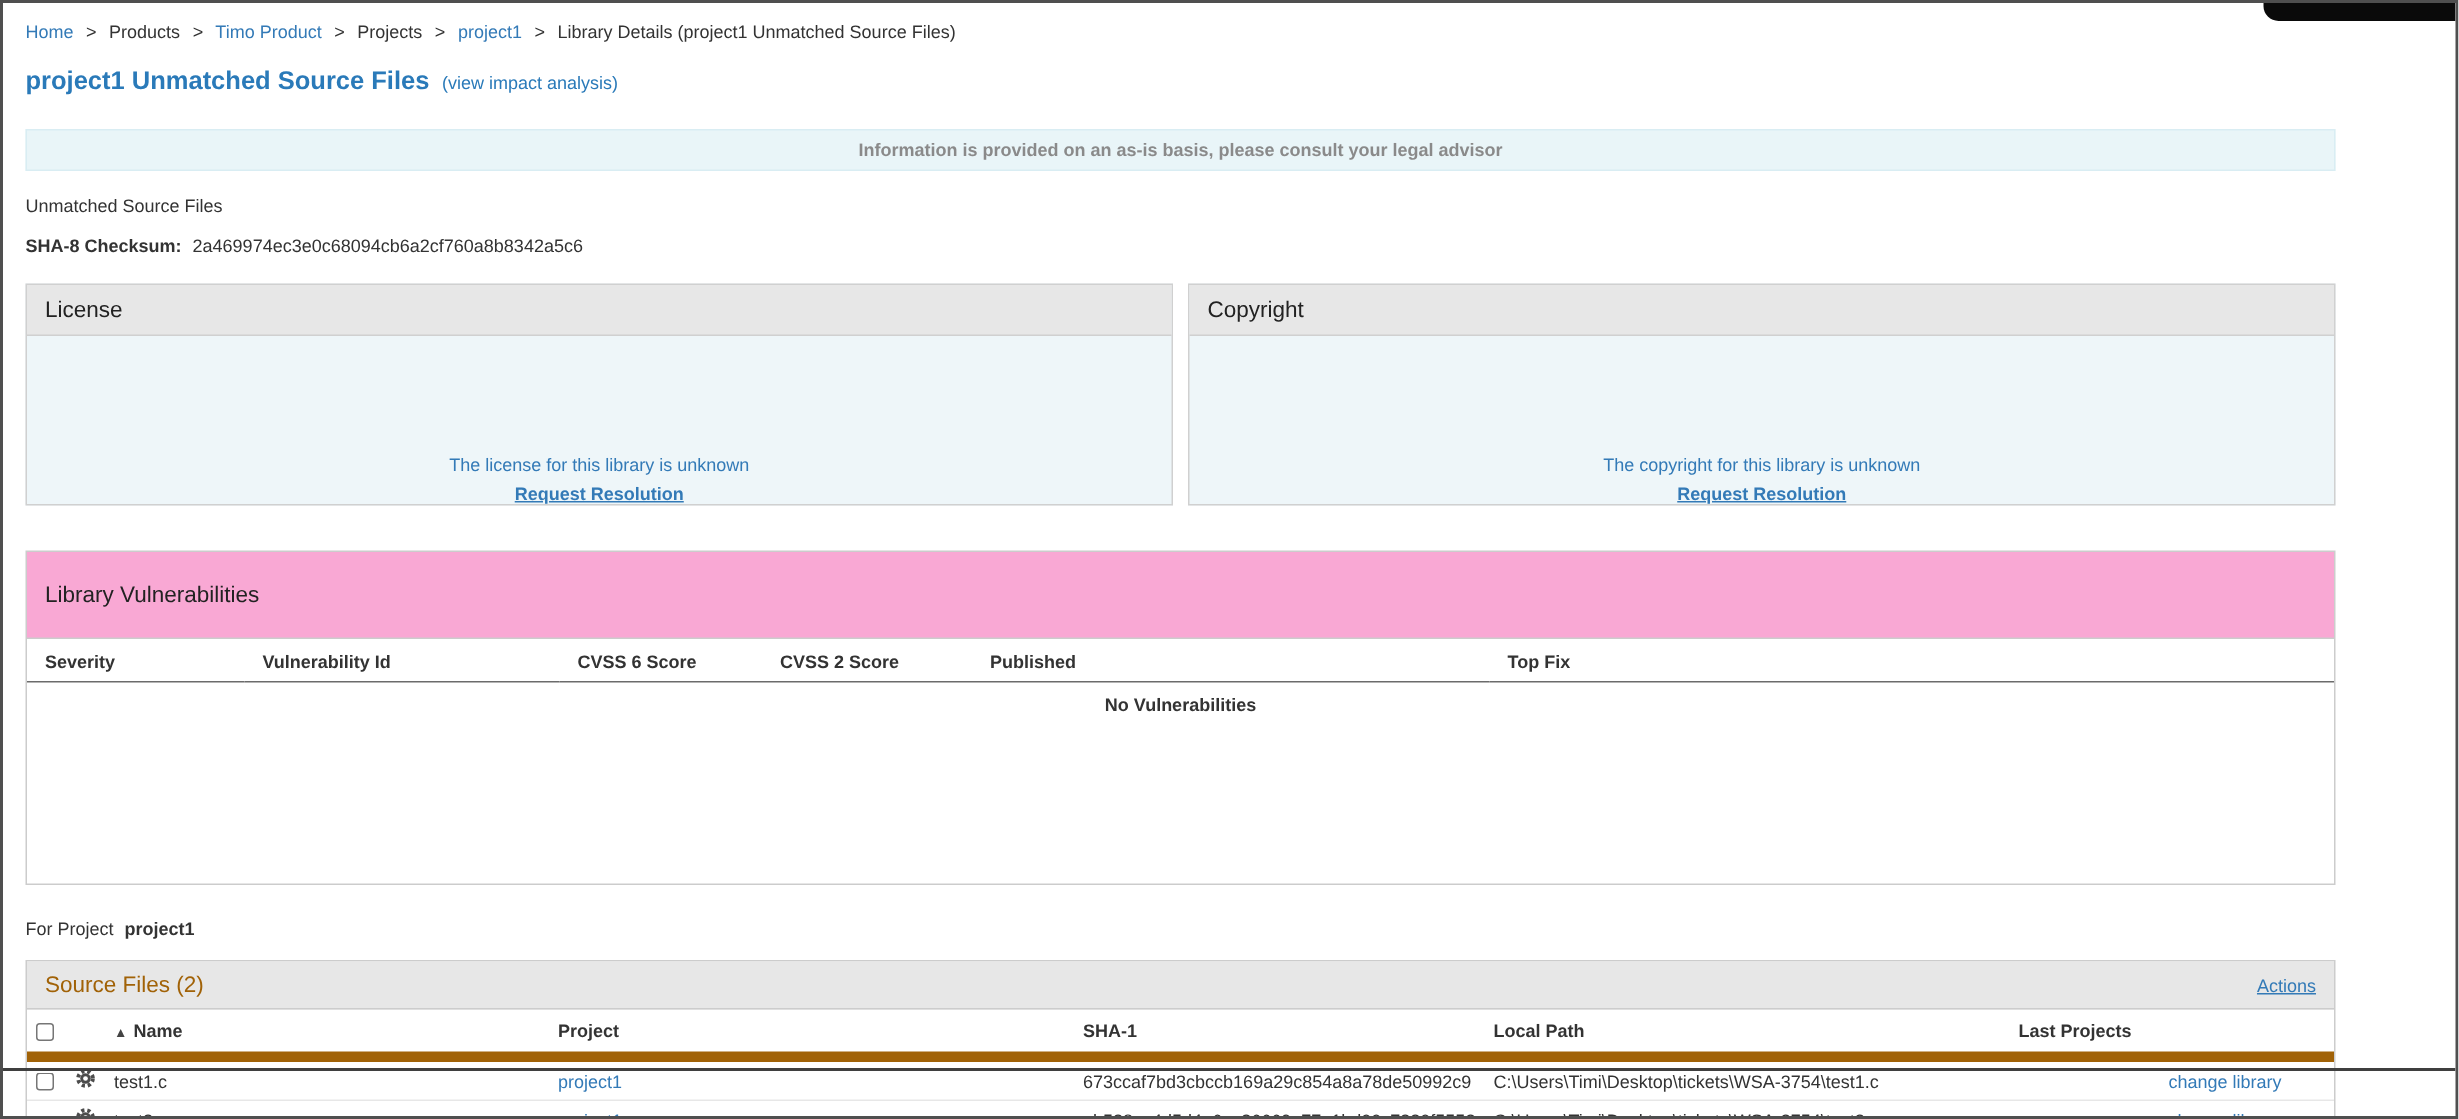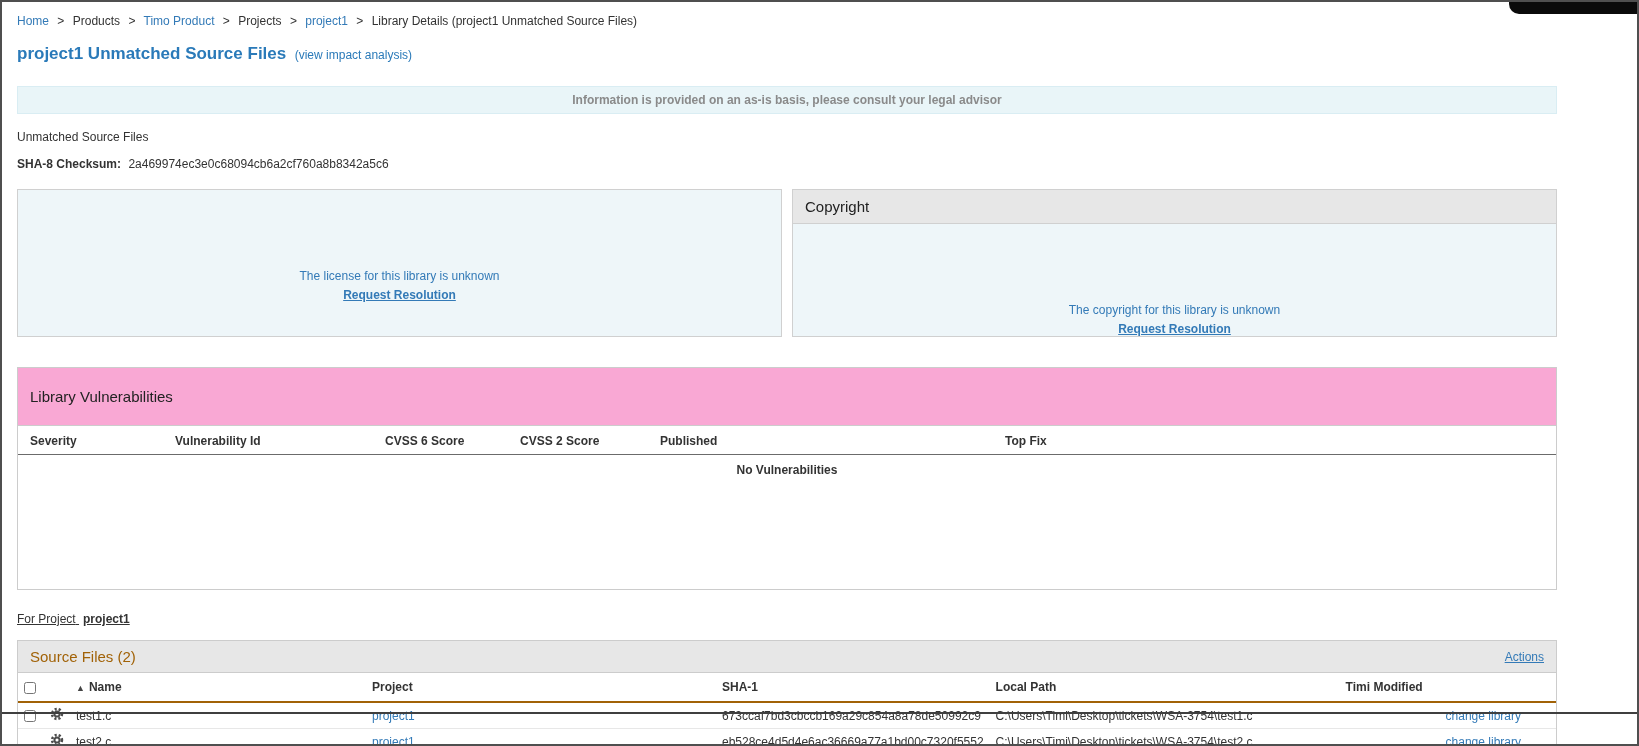--- a/index.html
+++ b/index.html
@@ -56,34 +56,34 @@
 
   .vuln-panel { margin:30px 80px 0 15px; border:1px solid #ccc; background:#fff; }
   .vuln-header { background:#f9a8d4; border-bottom:1px solid #ccc; padding:20px 12px; font-size:15px; color:#222; }
   table { width:100%; border-collapse:collapse; font-size:12px; }
   .vuln-table th {
     text-align:left; font-weight:bold; color:#333;
     padding:8px 12px 6px 12px; border-bottom:1px solid #6b6b6b;
   }
   .vuln-empty { text-align:center; font-weight:bold; padding:8px 0 112px 0; }
 
-  .for-project { margin:22px 15px 0 15px; font-size:12px;text-decoration:underline; }
+  .for-project { margin:22px 15px 0 15px; font-size:12px; }
   .for-project-name { font-weight:bold; margin-left:4px; }
 
   .sf-panel { margin:14px 80px 0 15px; border:1px solid #ccc; background:#fff; }
   .sf-header {
     background:#e7e7e7; border-bottom:1px solid #ccc;
     display:flex; justify-content:space-between; align-items:center;
     padding:7px 12px;
   }
   .sf-title { font-size:15px; color:#a16207; }
   .sf-actions { font-size:12px; color:#337ab7; cursor:pointer;text-decoration:underline; }
   .sf-table th {
     text-align:left; font-weight:bold; color:#333;
-    padding:7px 6px; border-bottom:2px solid #a16207;
+    padding:7px 6px; border-bottom:7px solid #a16207;
   }
   .sf-table td { padding:4px 6px; border-bottom:1px solid #e7e7e7; height:21px; }
   .col-check { width:26px; padding-left:12px; }
   .col-gear { width:26px; }
   .col-name { width:296px; }
   .col-project { width:350px; }
   .col-sha { width:245px; }
   .col-path { width:350px; }
   .col-mod { width:100px; }
   .sort-icon { font-size:9px; color:#444; margin-right:4px; cursor:pointer; }
@@ -123,20 +123,21 @@
 
   <div class="lib-name">Unmatched Source Files</div>
 
   <div class="sha-line">
     <span class="sha-label">SHA-8 Checksum:</span>
     <span>2a469974ec3e0c68094cb6a2cf760a8b8342a5c6</span>
   </div>
 
   <div class="panels">
     <div class="panel">
+      <div class="panel-header">License</div>
       <div class="panel-body">
         <span>The license for this library is unknown</span>
         <span class="req-link">Request Resolution</span>
       </div>
     </div>
     <div class="panel">
       <div class="panel-header">Copyright</div>
       <div class="panel-body">
         <span>The copyright for this library is unknown</span>
         <span class="req-link">Request Resolution</span>
@@ -189,21 +190,21 @@
       <thead>
         <tr>
           <th class="col-check"><input type="checkbox" style=""></th>
           <th class="col-gear"></th>
           <th>
             <span class="sort-icon">▲</span><span>Name</span>
           </th>
           <th>Project</th>
           <th>SHA-1</th>
           <th>Local Path</th>
-          <th>Timi Modified</th>
+          <th>Last Projects</th>
           <th></th>
         </tr>
       </thead>
       <tbody>
         <tr>
           <td class="col-check"><input type="checkbox" style=""></td>
           <td class="col-gear">
             <span class="gear">
               <svg width="14" height="14" viewBox="0 0 16 16">
                 <circle cx="8" cy="8" r="5.6" fill="none" stroke="#4c4c4c" stroke-width="3" stroke-dasharray="2.4 2.2"></circle>

